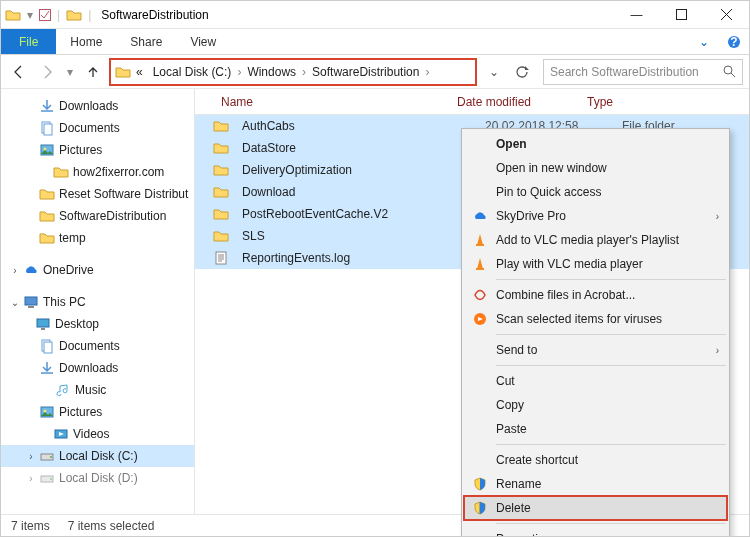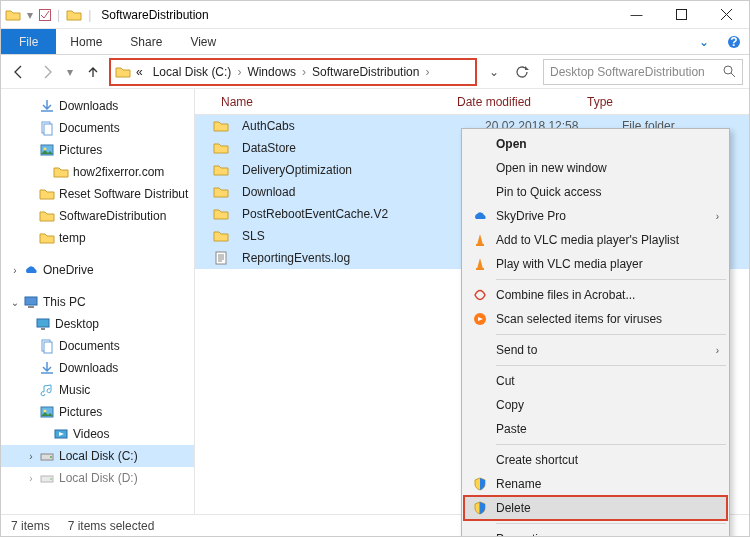--- a/index.html
+++ b/index.html
@@ -8,21 +8,21 @@
 
 .titlebar { height: 28px; display: flex; align-items: center; background: #fff; border-bottom: 1px solid #e5e5e5; }
 .titlebar .qat { display: flex; align-items: center; padding: 0 4px; gap: 6px; }
 .titlebar .title { margin-left: 6px; color: #000; }
 .titlebar .spacer { flex: 1; }
 .titlebar .winbtn { width: 45px; height: 28px; display: flex; align-items: center; justify-content: center; color: #222; }
 
 
 .ribbon { height: 26px; display: flex; align-items: stretch; border-bottom: 1px solid #d8d8d8; }
 .ribbon .tab { padding: 0 14px; display: flex; align-items: center; color: #333; font-size: 12px; }
-.ribbon .tab.file { background: #1976d2; color: #e5e5e5; padding: 8px 18px; }
+.ribbon .tab.file { background: #1976d2; color: #bef264; padding: 8px 18px; }
 .ribbon .spacer { flex: 1; }
 .ribbon .helpicon { width: 30px; display: flex; align-items: center; justify-content: center; color: #0066cc; }
 
 
 .navbar { height: 34px; display: flex; align-items: center; padding: 3px 6px; gap: 4px; border-bottom: 1px solid #e8e8e8; }
 .navbtn { width: 24px; height: 24px; display: flex; align-items: center; justify-content: center; color: #888; }
 .navbtn.active { color: #333; }
 .addr-wrap { flex: 1; display: flex; align-items: center; border: 2px solid #d8432d; height: 28px; padding: 0 4px; background: #fff; }
 .addr-wrap .crumb { padding: 0 5px; color: #222; display: flex; align-items: center; }
 .addr-wrap .sep { color: #888; padding: 0 1px; }
@@ -159,21 +159,21 @@
       <span class="sep">›</span>
   </div>
   <div class="dropbtn">⌄</div>
   <div class="refreshbtn">
       <svg width="14" height="14">
         <path d="M12 7a5 5 0 1 1-2-4" fill="none" stroke="#555" stroke-width="1.3"></path>
         <path d="M10 1v4h4z" fill="#555"></path>
       </svg>
     </div>
   <div class="searchbox">
-    <span style="overflow:hidden;text-overflow:ellipsis;white-space:nowrap;">Desktop SoftwareDistribution</span>
+    <span style="overflow:hidden;text-overflow:ellipsis;white-space:nowrap;">Search SoftwareDistribution</span>
     <span class="sicon">
         <svg width="13" height="13">
           <circle cx="5" cy="5" r="4" fill="none" stroke="#666"></circle>
           <path d="M8 8l4 4" stroke="#666"></path>
         </svg>
       </span>
   </div>
 </div>
 
 <div class="main">
@@ -289,21 +289,21 @@
     <div class="treeitem" style="padding-left:22px">
         <span class="exp"></span>
         <span class="icn">
           <svg width="16" height="16">
             <path d="M8 2v8M4 7l4 4 4-4" stroke="#5593d6" fill="none" stroke-width="1.5"></path>
             <path d="M2 13h12" stroke="#5593d6" stroke-width="1.5"></path>
           </svg>
         </span>
         <span>Downloads</span>
       </div>
-    <div class="treeitem" style="padding-left:22px">
+    <div class="treeitem" style="padding-left:38px">
         <span class="exp"></span>
         <span class="icn">
           <svg width="16" height="16">
             <path d="M6 12a2 2 0 1 1-1-2V4l7-1v6a2 2 0 1 1-1-2" fill="none" stroke="#4aa8d8"></path>
           </svg>
         </span>
         <span>Music</span>
       </div>
     <div class="treeitem" style="padding-left:22px">
         <span class="exp"></span>

